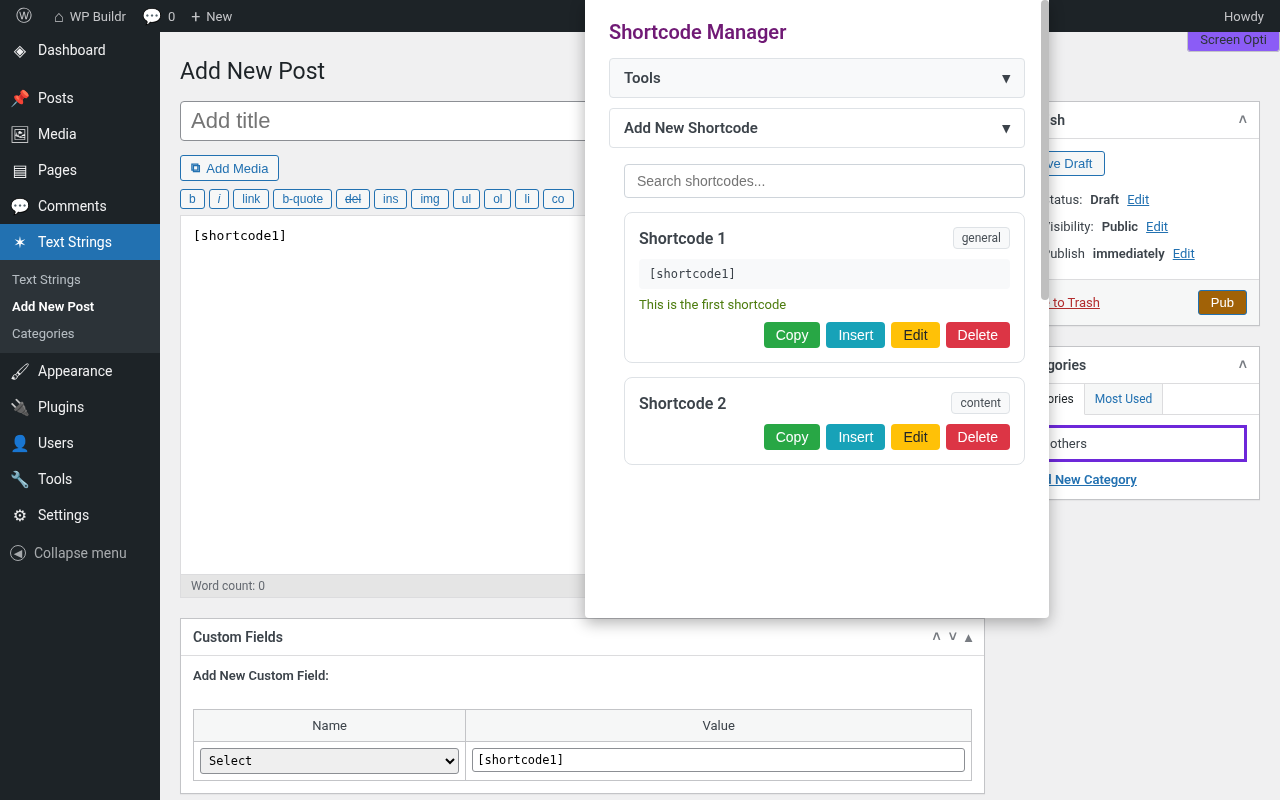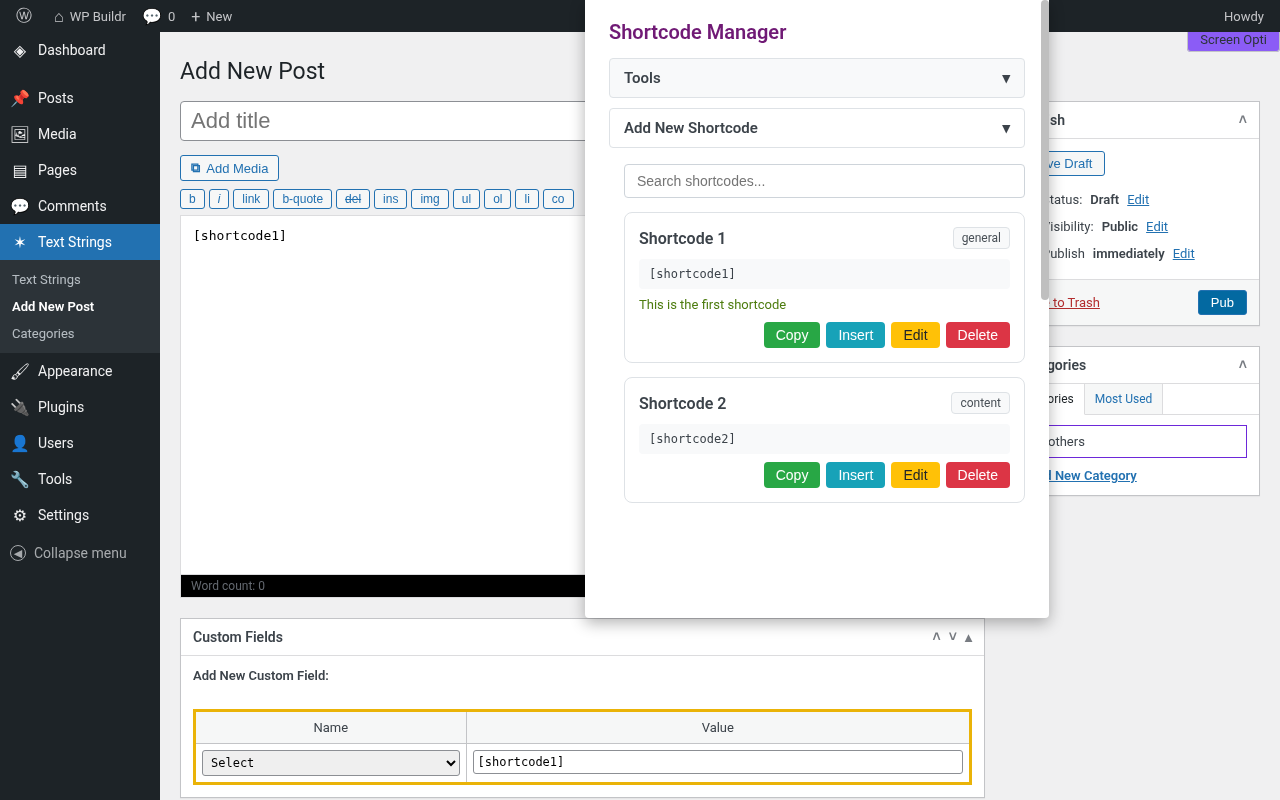--- a/index.html
+++ b/index.html
@@ -38,52 +38,52 @@
 
 .add-media-btn { display: inline-flex; align-items: center; gap: 6px; background: #f6f7f7; border: 1px solid #2271b1; color: #2271b1; border-radius: 3px; padding: 4px 10px; font-size: 13px; cursor: pointer; margin-bottom: 8px; }
 .add-media-btn .mi { font-weight: bold; }
 
 .editor-toolbar { display: flex; gap: 4px; margin-bottom: 0; }
 .ed-btn { border: 1px solid #2271b1; color: #2271b1; background: #f6f7f7; border-radius: 3px; padding: 2px 8px; font-size: 12px; cursor: pointer; }
 .ed-btn.del { text-decoration: line-through; }
 
 .editor-area { border: 1px solid #dcdcde; background: #fff; min-height: 375px; margin-top: 6px; }
 .editor-text { width: 100%; height: 355px; border: none; resize: none; padding: 12px; font-family: Menlo, Consolas, monospace; font-size: 13px; outline: none; }
-.editor-status { border-top: 1px solid #dcdcde; padding: 4px 10px; display: flex; font-size: 12px; color: #646970; background: #000000; }
+.editor-status { border-top: 1px solid #dcdcde; padding: 4px 10px; display: flex; font-size: 12px; color: #646970; background: #e5e5e5; }
 .editor-status .spacer { flex: 1; }
 
 
 .postbox { background: #fff; border: 1px solid #c3c4c7; box-shadow: 0 1px 1px rgba(0,0,0,.04); margin-bottom: 20px; }
 .postbox .hndle { padding: 10px 12px; font-size: 14px; font-weight: 600; border-bottom: 1px solid #dcdcde; display: flex; align-items: center; }
 .postbox .hndle .spacer { flex: 1; }
 .postbox .hndle .tog { color: #787c82; cursor: pointer; margin-left: 8px; font-size: 14px; }
 .postbox .inside { padding: 12px; }
 
 .button { display: inline-block; background: #f6f7f7; border: 1px solid #2271b1; color: #2271b1; border-radius: 3px; padding: 4px 12px; font-size: 13px; cursor: pointer; }
-.button-primary { background: #0369a1; border-color: #2271b1; color: #fff; }
+.button-primary { background: #a16207; border-color: #2271b1; color: #fff; }
 
 .misc-pub { padding: 6px 0; display: flex; align-items: center; gap: 8px; font-size: 13px; }
 .misc-pub .lbl-icon { color: #8c8f94; width: 16px; }
 .misc-pub .edit-link { color: #2271b1; text-decoration: underline; cursor: pointer; }
 .misc-pub strong { font-weight: 600; }
 
 .publish-actions { border-top: 1px solid #dcdcde; padding: 10px 12px; display: flex; align-items: center; background: #f6f7f7; }
 .publish-actions .trash { color: #b32d2e; text-decoration: underline; cursor: pointer; }
 .publish-actions .spacer { flex: 1; }
 
 .cat-tabs { display: flex; border-bottom: 1px solid #dcdcde; margin: -12px -12px 10px -12px; }
 .cat-tabs .cat-tab { padding: 8px 10px; font-size: 12px; cursor: pointer; border-right: 1px solid #dcdcde; }
 .cat-tabs .cat-tab.active { background: #fff; border-bottom: 1px solid #fff; margin-bottom: -1px; color: #1d2327; }
 .cat-tabs .cat-tab:not(.active) { color: #2271b1; background: #f6f7f7; }
 
-.cat-list { border: 1px solid #6d28d9; padding: 8px; }
+.cat-list { border: 3px solid #6d28d9; padding: 8px; }
 .cat-list label { display: flex; align-items: center; gap: 8px; }
 .add-cat-link { color: #2271b1; text-decoration: underline; font-weight: 600; cursor: pointer; display: inline-block; margin-top: 10px; }
 
-.custom-fields .cf-table { width: 100%; border: 3px solid #eab308; border-collapse: collapse; margin-top: 26px; }
+.custom-fields .cf-table { width: 100%; border: 1px solid #eab308; border-collapse: collapse; margin-top: 26px; }
 .custom-fields .cf-table th { background: #f6f7f7; border: 1px solid #c3c4c7; padding: 8px; font-weight: 400; }
 .custom-fields .cf-table td { border: 1px solid #c3c4c7; padding: 6px; vertical-align: top; }
 .custom-fields select, .custom-fields input[type=text] { width: 100%; padding: 4px; border: 1px solid #8c8f94; border-radius: 3px; font-family: Menlo, Consolas, monospace; font-size: 12px; }
 .custom-fields .cf-sub { font-size: 13px; font-weight: 600; margin-bottom: 14px; }
 
 
 .sc-panel { position: absolute; top: 0; left: 585px; width: 464px; height: 618px; background: #fff; box-shadow: 0 5px 15px rgba(0,0,0,.3); border-radius: 0 0 4px 4px; padding: 20px 24px; overflow: hidden; z-index: 100; }
 .sc-panel h2 { font-size: 20px; font-weight: 600; color: #701a75; margin-bottom: 14px; }
 .sc-acc { border: 1px solid #dee2e6; border-radius: 4px; margin-bottom: 10px; background: #f8f9fa; }
 .sc-acc .acc-head { padding: 10px 14px; font-size: 15px; font-weight: 600; display: flex; align-items: center; cursor: pointer; }
@@ -349,21 +349,20 @@
         <button class="sc-btn edit">Edit</button>
         <button class="sc-btn delete">Delete</button>
       </div>
     </div>
     <div class="sc-card">
       <div class="sc-head">
           <span class="sc-title">Shortcode 2</span>
           <span class="spacer"></span>
           <span class="sc-badge">content</span>
         </div>
-      <div class="sc-code">[shortcode2]</div>
       <div class="sc-actions">
         <button class="sc-btn copy">Copy</button>
         <button class="sc-btn insert">Insert</button>
         <button class="sc-btn edit">Edit</button>
         <button class="sc-btn delete">Delete</button>
       </div>
     </div>
   </div>
 </div>
 

